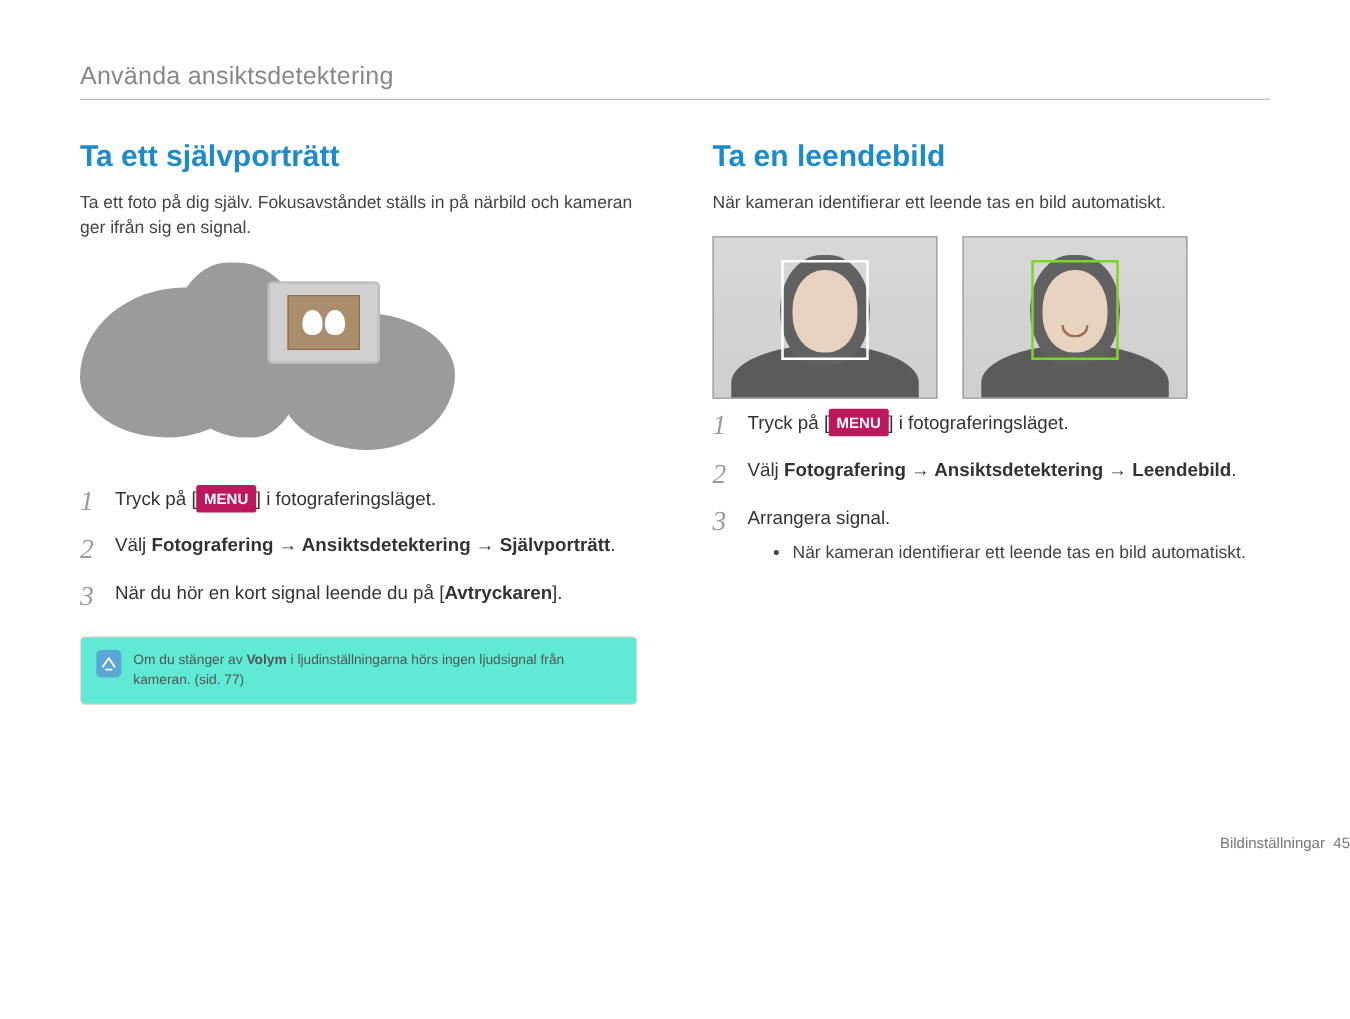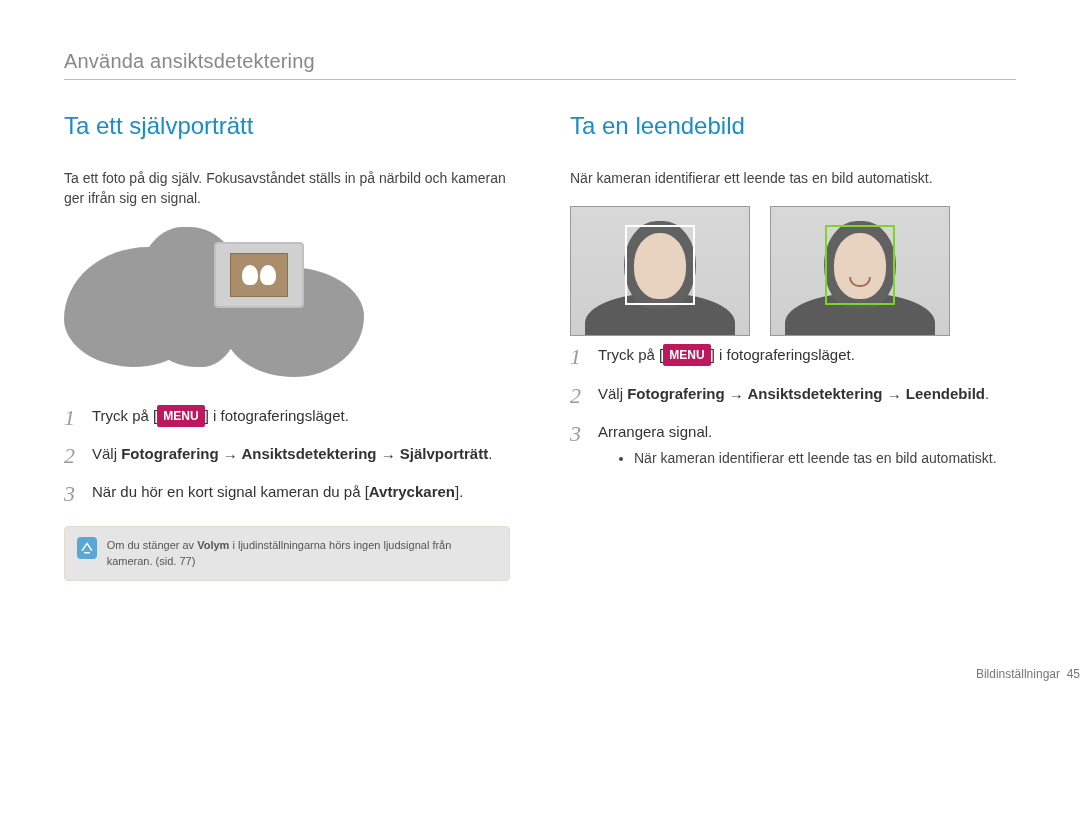--- a/index.html
+++ b/index.html
@@ -2,21 +2,21 @@
 <html><head>
 <meta charset="utf-8">
 <style>
   * { box-sizing: border-box; margin: 0; padding: 0; }
   html, body { width: 1080px; height: 815px; background: #fff; font-family: Arial, Helvetica, sans-serif; color: #333; }
   .page { width: 1080px; height: 709px; padding: 50px 64px 30px 64px; position: relative; }
   .header-title { font-size: 20px; font-weight: 300; color: #888; letter-spacing: 0.2px; }
   .header-rule { border: none; border-top: 1px solid #bbb; margin-top: 6px; }
   .columns { display: flex; gap: 60px; margin-top: 32px; }
   .col { flex: 1; min-width: 0; }
-  .section-heading { font-size: 24px; font-weight: 400; color: #1a8ccb; margin-bottom: 28px; }
+  .section-heading { font-size: 24px; font-weight: 700; color: #1a8ccb; margin-bottom: 11px; }
   .intro-text { font-size: 14px; line-height: 1.45; color: #444; margin-bottom: 18px; }
 
   
   .selfie-illustration { width: 310px; height: 150px; position: relative; margin-bottom: 28px; }
   .blob1 { position: absolute; left: 0; top: 20px; width: 140px; height: 120px; background: #9b9b9b; border-radius: 60% 40% 50% 50% / 60% 55% 45% 40%; }
   .blob2 { position: absolute; left: 70px; top: 0; width: 110px; height: 140px; background: #9b9b9b; border-radius: 46% 52% 40% 60% / 55% 50% 50% 50%; }
   .blob3 { position: absolute; left: 160px; top: 40px; width: 140px; height: 110px; background: #9b9b9b; border-radius: 45% 55% 50% 50% / 55% 45% 55% 45%; }
   .camera { position: absolute; left: 150px; top: 15px; width: 90px; height: 66px; background: #d0d0d0; border: 2px solid #c0c0c0; border-radius: 4px; display:flex; align-items:center; justify-content:center; }
   .camera-screen { width: 58px; height: 44px; background:#aa8e6b; border:1px solid #8a7050; display:flex; align-items:center; justify-content:center; gap:2px; }
   .mini-face { width:16px; height:20px; background:#fff; border-radius:50% 50% 40% 40%; }
@@ -35,21 +35,21 @@
 
   
   .steps { list-style: none; }
   .step { display: flex; gap: 12px; margin-bottom: 12px; font-size: 15px; line-height: 1.5; color:#333; }
   .step-num { font-style: italic; font-family: Georgia, 'Times New Roman', serif; font-size: 22px; color: #9a9a9a; font-weight: 400; min-width: 16px; line-height:1.2; }
   .step-body { flex: 1; }
   .menu-pill { display: inline-block; background: #be185d; color: #fff; font-size: 12px; font-weight: bold; padding: 2px 6px; border-radius: 2px; vertical-align: 1px; }
   .sub-bullet { list-style: disc; margin-left: 36px; margin-top: 4px; font-size:14px; color:#444; }
 
   
-  .note-box { display:flex; gap:10px; align-items:flex-start; background:#e5e5e5; border:1px solid #e2dccf; border-radius:4px; padding:10px 12px; margin-top:18px; }
+  .note-box { display:flex; gap:10px; align-items:flex-start; background:#5eead4; border:1px solid #e2dccf; border-radius:4px; padding:10px 12px; margin-top:18px; }
   .note-icon { width:22px; height:22px; background:#5aa7d6; border-radius:4px; color:#fff; display:flex; align-items:center; justify-content:center; font-size:12px; font-weight:bold; }
   .note-icon svg { width:14px; height:14px; }
   .note-text { font-size:11px; line-height:1.5; color:#555; }
 
   .footer { position:absolute; bottom:28px; left:0; width:100%; text-align:right; font-size:12px; color:#777; }
 </style>
 </head>
 <body>
 
 <div class="page">
@@ -86,21 +86,21 @@
         </li>
         <li class="step">
           <span class="step-num">2</span>
           <span class="step-body">
             <span>Välj </span><b>Fotografering → Ansiktsdetektering → Självporträtt</b><span>.</span>
           </span>
         </li>
         <li class="step">
           <span class="step-num">3</span>
           <span class="step-body">
-            <span>När du hör en kort signal kameran du på [</span><b>Avtryckaren</b><span>].</span>
+            <span>När du hör en kort signal leende du på [</span><b>Avtryckaren</b><span>].</span>
           </span>
         </li>
       </ol>
 
       <div class="note-box">
         <div class="note-icon">
           <svg viewBox="0 0 24 24" fill="none" stroke="#fff" stroke-width="2.5" stroke-linecap="round">
             <path d="M4 16 L12 4 M12 4 L20 16 M8 20 L16 20"></path>
           </svg>
         </div>

